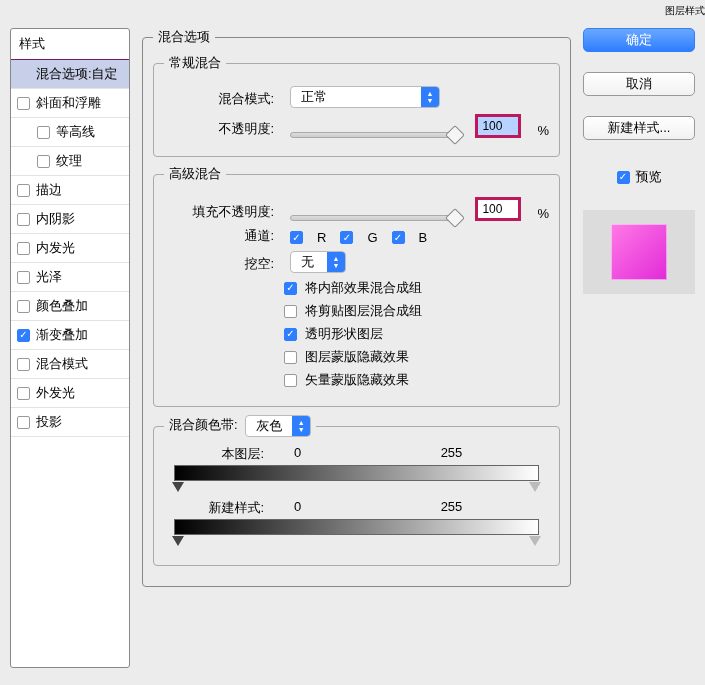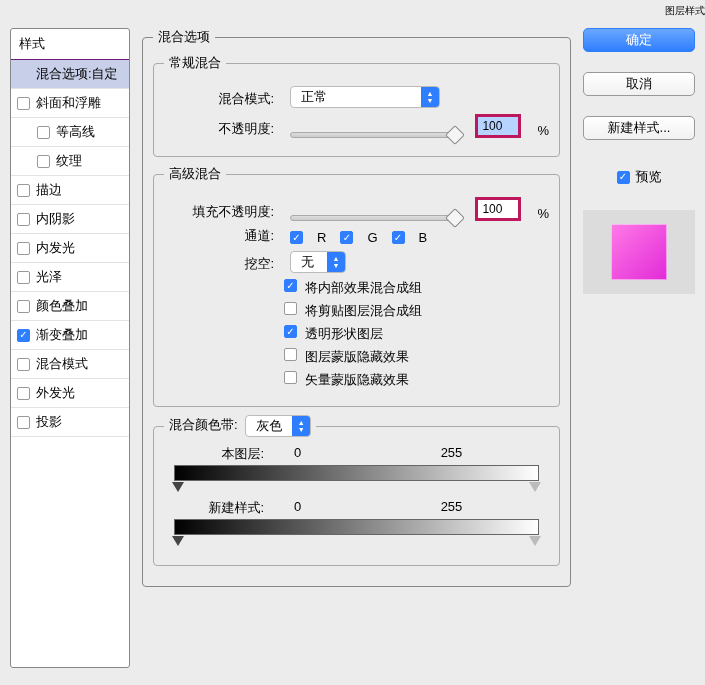--- a/index.html
+++ b/index.html
@@ -142,21 +142,21 @@
   .numbox {
     width: 46px;
     border: 3px solid #be185d;
     background: #fff;
     padding: 2px 4px;
     text-align: left;
     font-size: 12px;
   }
   .numbox.hl { background: #b6d4ff; }
   .chan-group { display:flex; align-items:center; gap:14px; }
-  .cb-row { display:flex; align-items:flex-start; gap:8px; margin:5px 0 5px 120px; }
+  .cb-row { display:flex; align-items:center; gap:8px; margin:5px 0 5px 120px; }
   .gradient-bar {
     height: 16px;
     border: 1px solid #666;
     position: relative;
     margin: 2px 10px 18px 10px;
   }
   .grad1 { background: linear-gradient(to right, #000, #fff); }
   .grad2 { background: linear-gradient(to right, #000, #fff); }
   .tri {
     position: absolute;

